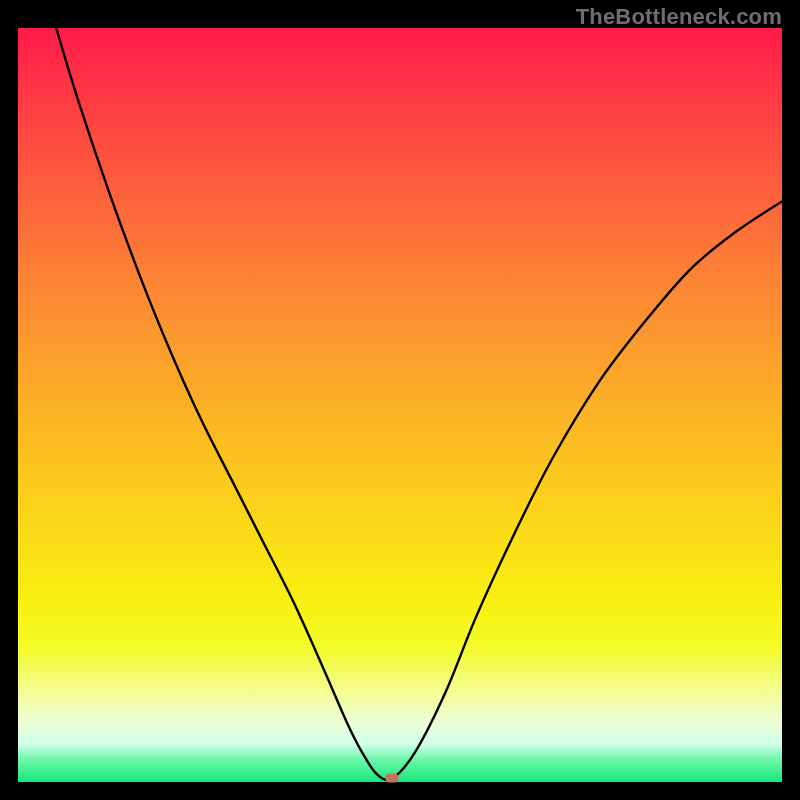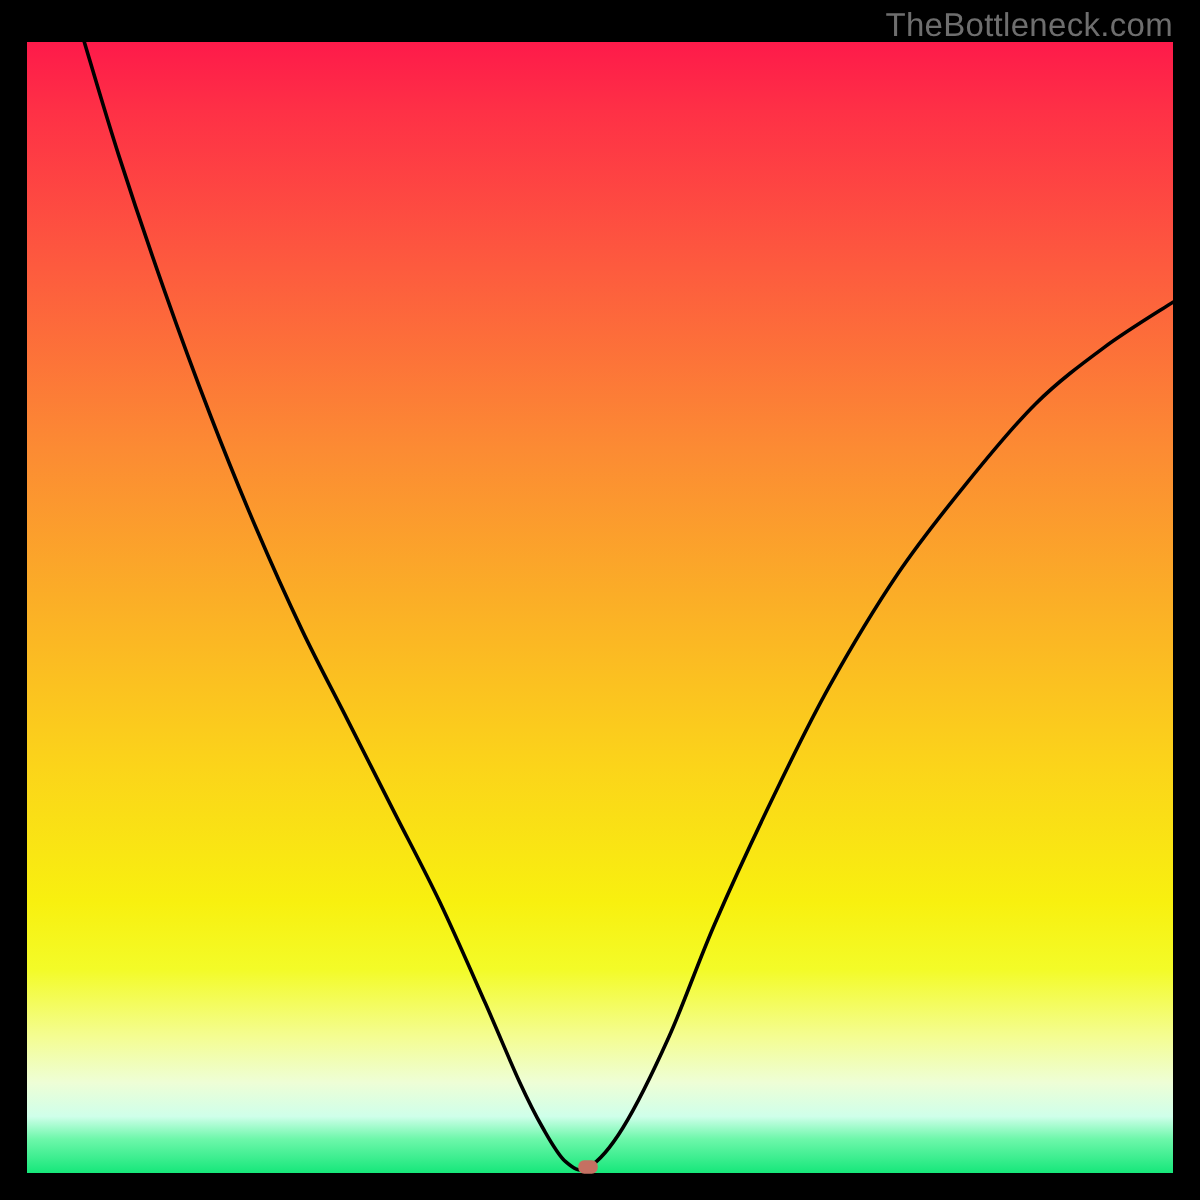--- a/index.html
+++ b/index.html
@@ -16,21 +16,21 @@
     width: 800px;
     height: 800px;
     background: #000;
   }
   .watermark {
     position: absolute;
     top: 4px;
     right: 18px;
     color: #6e6e6e;
     font-size: 22px;
-    font-weight: 400;
+    font-weight: 700;
     letter-spacing: 0.2px;
     user-select: none;
   }
   .plot-area {
     position: absolute;
     left: 18px;
     top: 28px;
     width: 764px;
     height: 754px;
     

